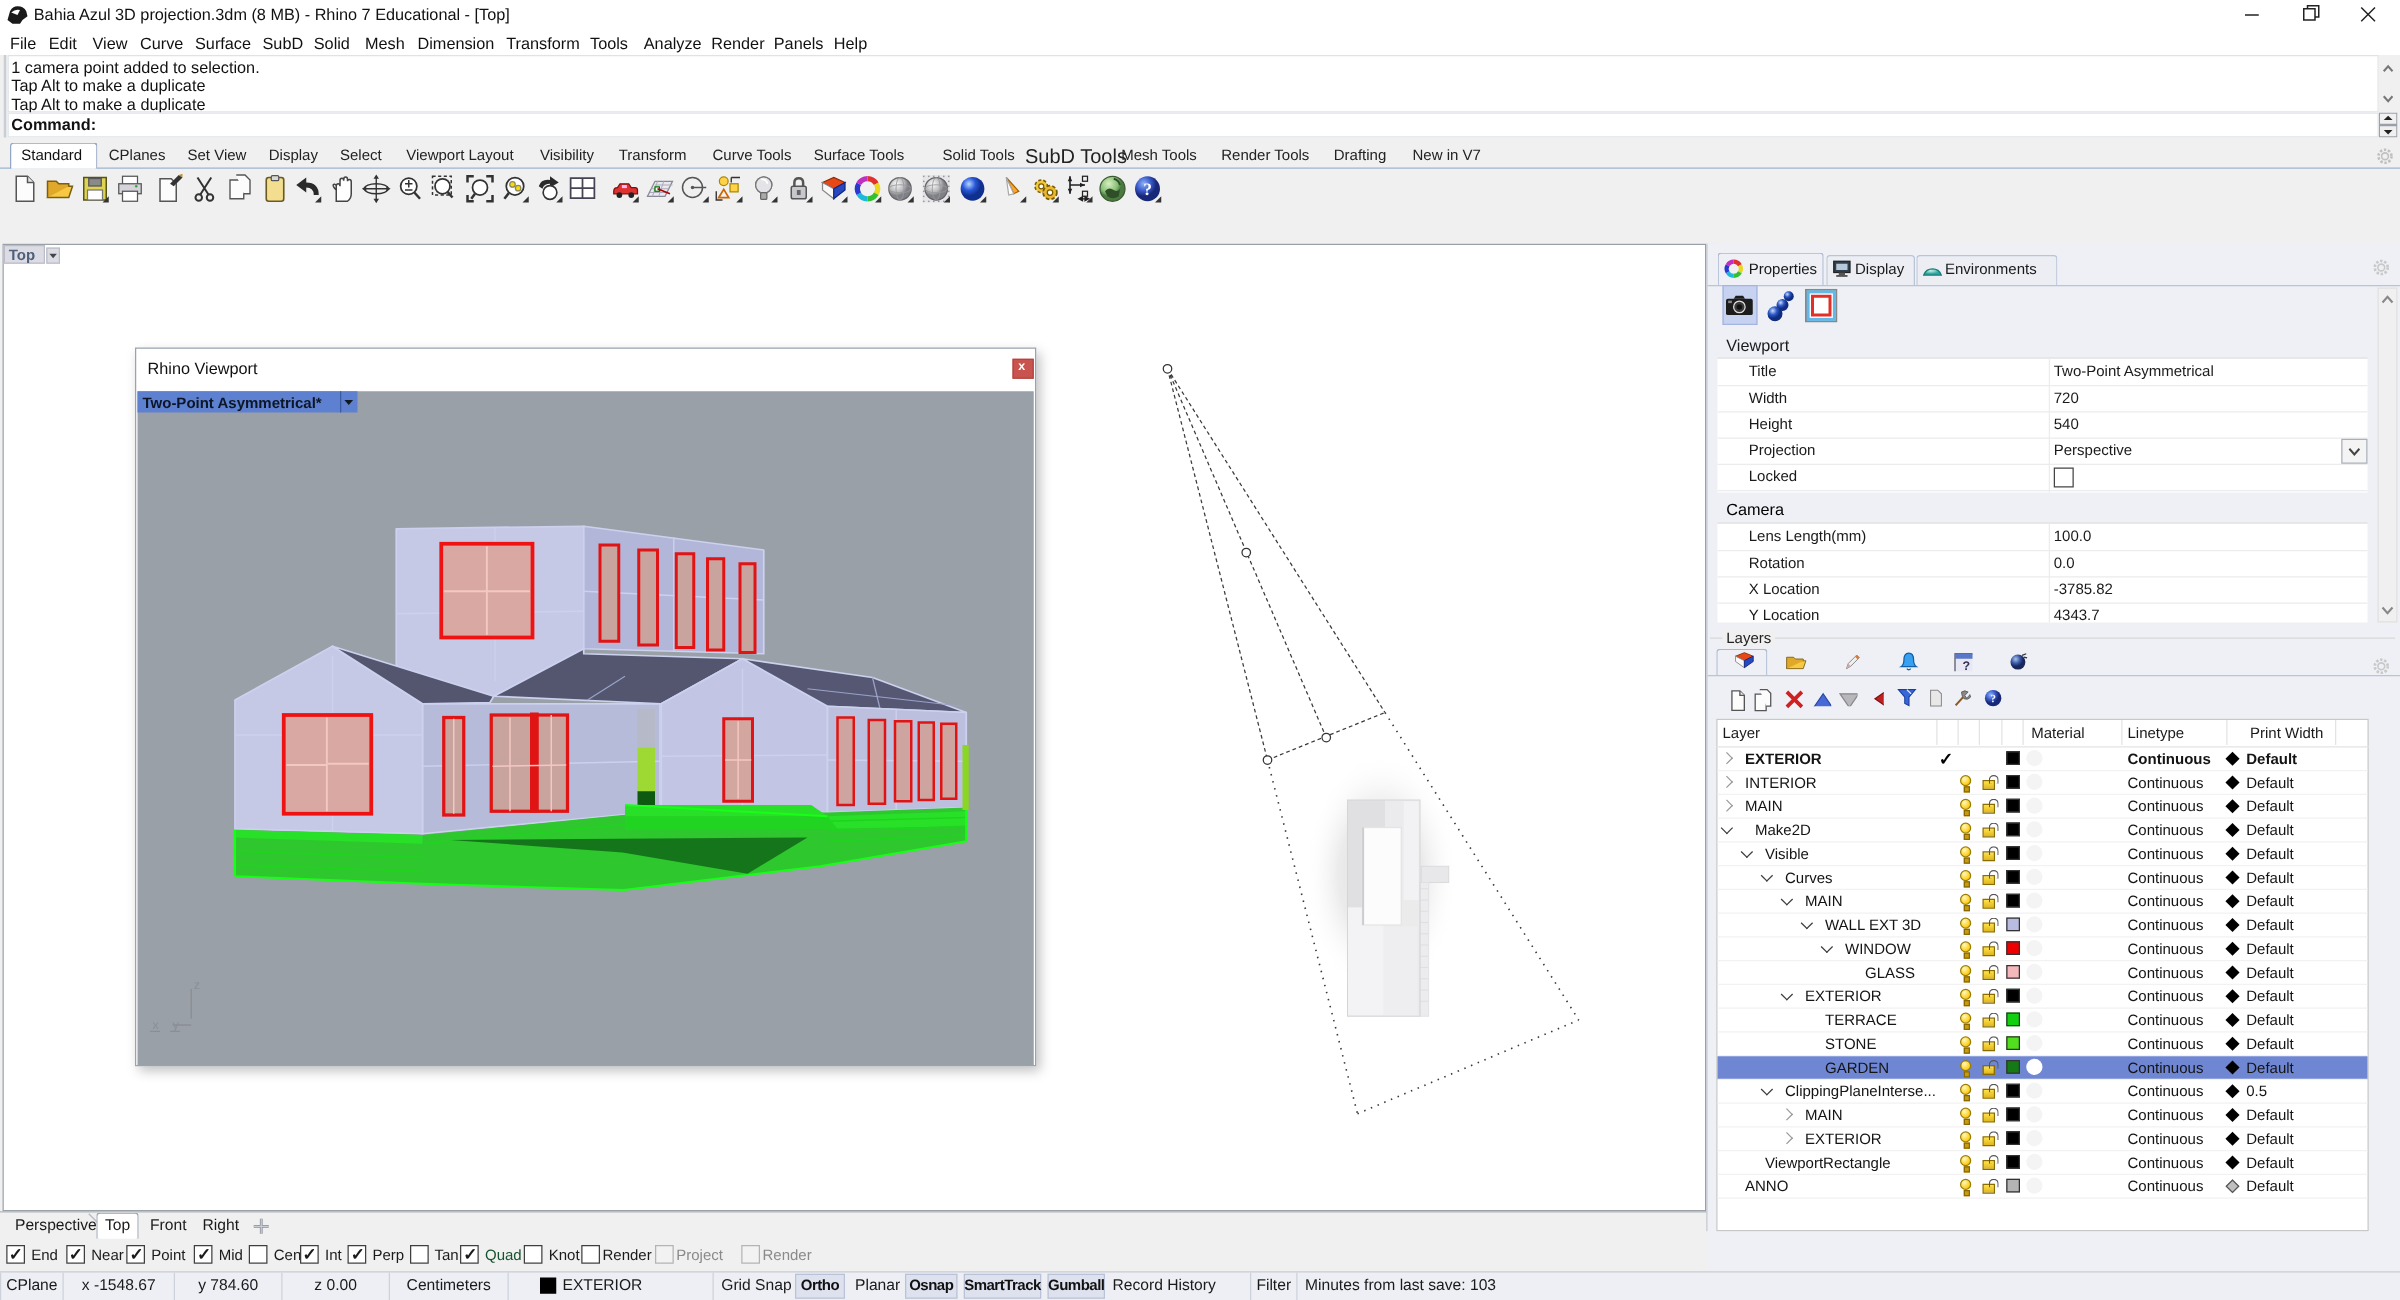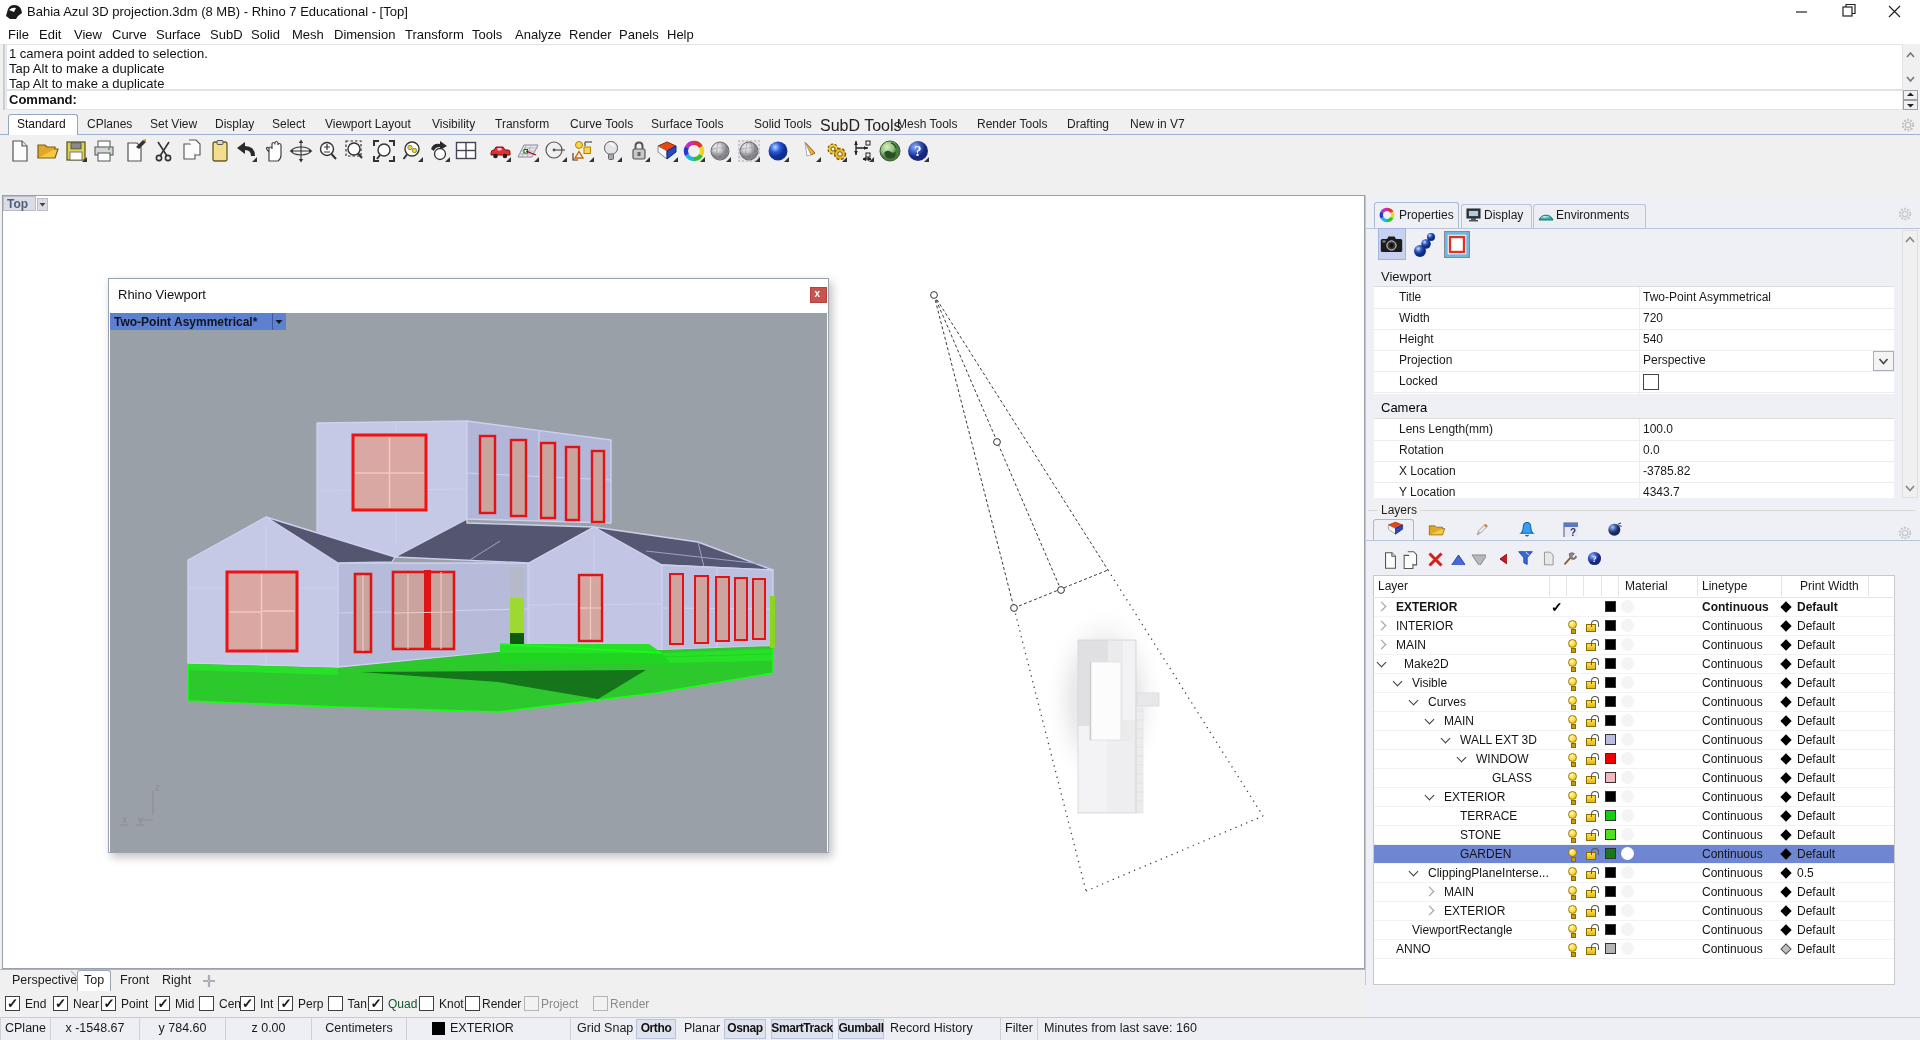--- a/index.html
+++ b/index.html
@@ -1021,12 +1021,12 @@
 <div class="press" style="left:771px;width:62px"></div>
 <div class="abs" style="left:771px;top:1021px;width:62px;text-align:center;font-size:12px;font-weight:bold;color:#111;letter-spacing:-0.4px">SmartTrack</div>
 <div class="press" style="left:838px;width:46px"></div>
 <div class="abs" style="left:838px;top:1021px;width:46px;text-align:center;font-size:12px;font-weight:bold;color:#111;letter-spacing:-0.4px">Gumball</div>
 <div class="abs" style="left:684px;top:1021px;font-size:12.5px;color:#1a1a1a">Planar</div>
 <div class="abs" style="left:890px;top:1021px;font-size:12.5px;color:#1a1a1a">Record History</div>
 <div class="seg" style="left:1000px;width:37px">
     <div class="segt">Filter</div>
   </div>
 <div class="seg" style="left:1037px;width:883px"></div>
-<div class="abs" style="left:1044px;top:1021px;font-size:12.5px;color:#1a1a1a">Minutes from last save: 160</div>
+<div class="abs" style="left:1044px;top:1021px;font-size:12.5px;color:#1a1a1a">Minutes from last save: 103</div>
 </body></html>

